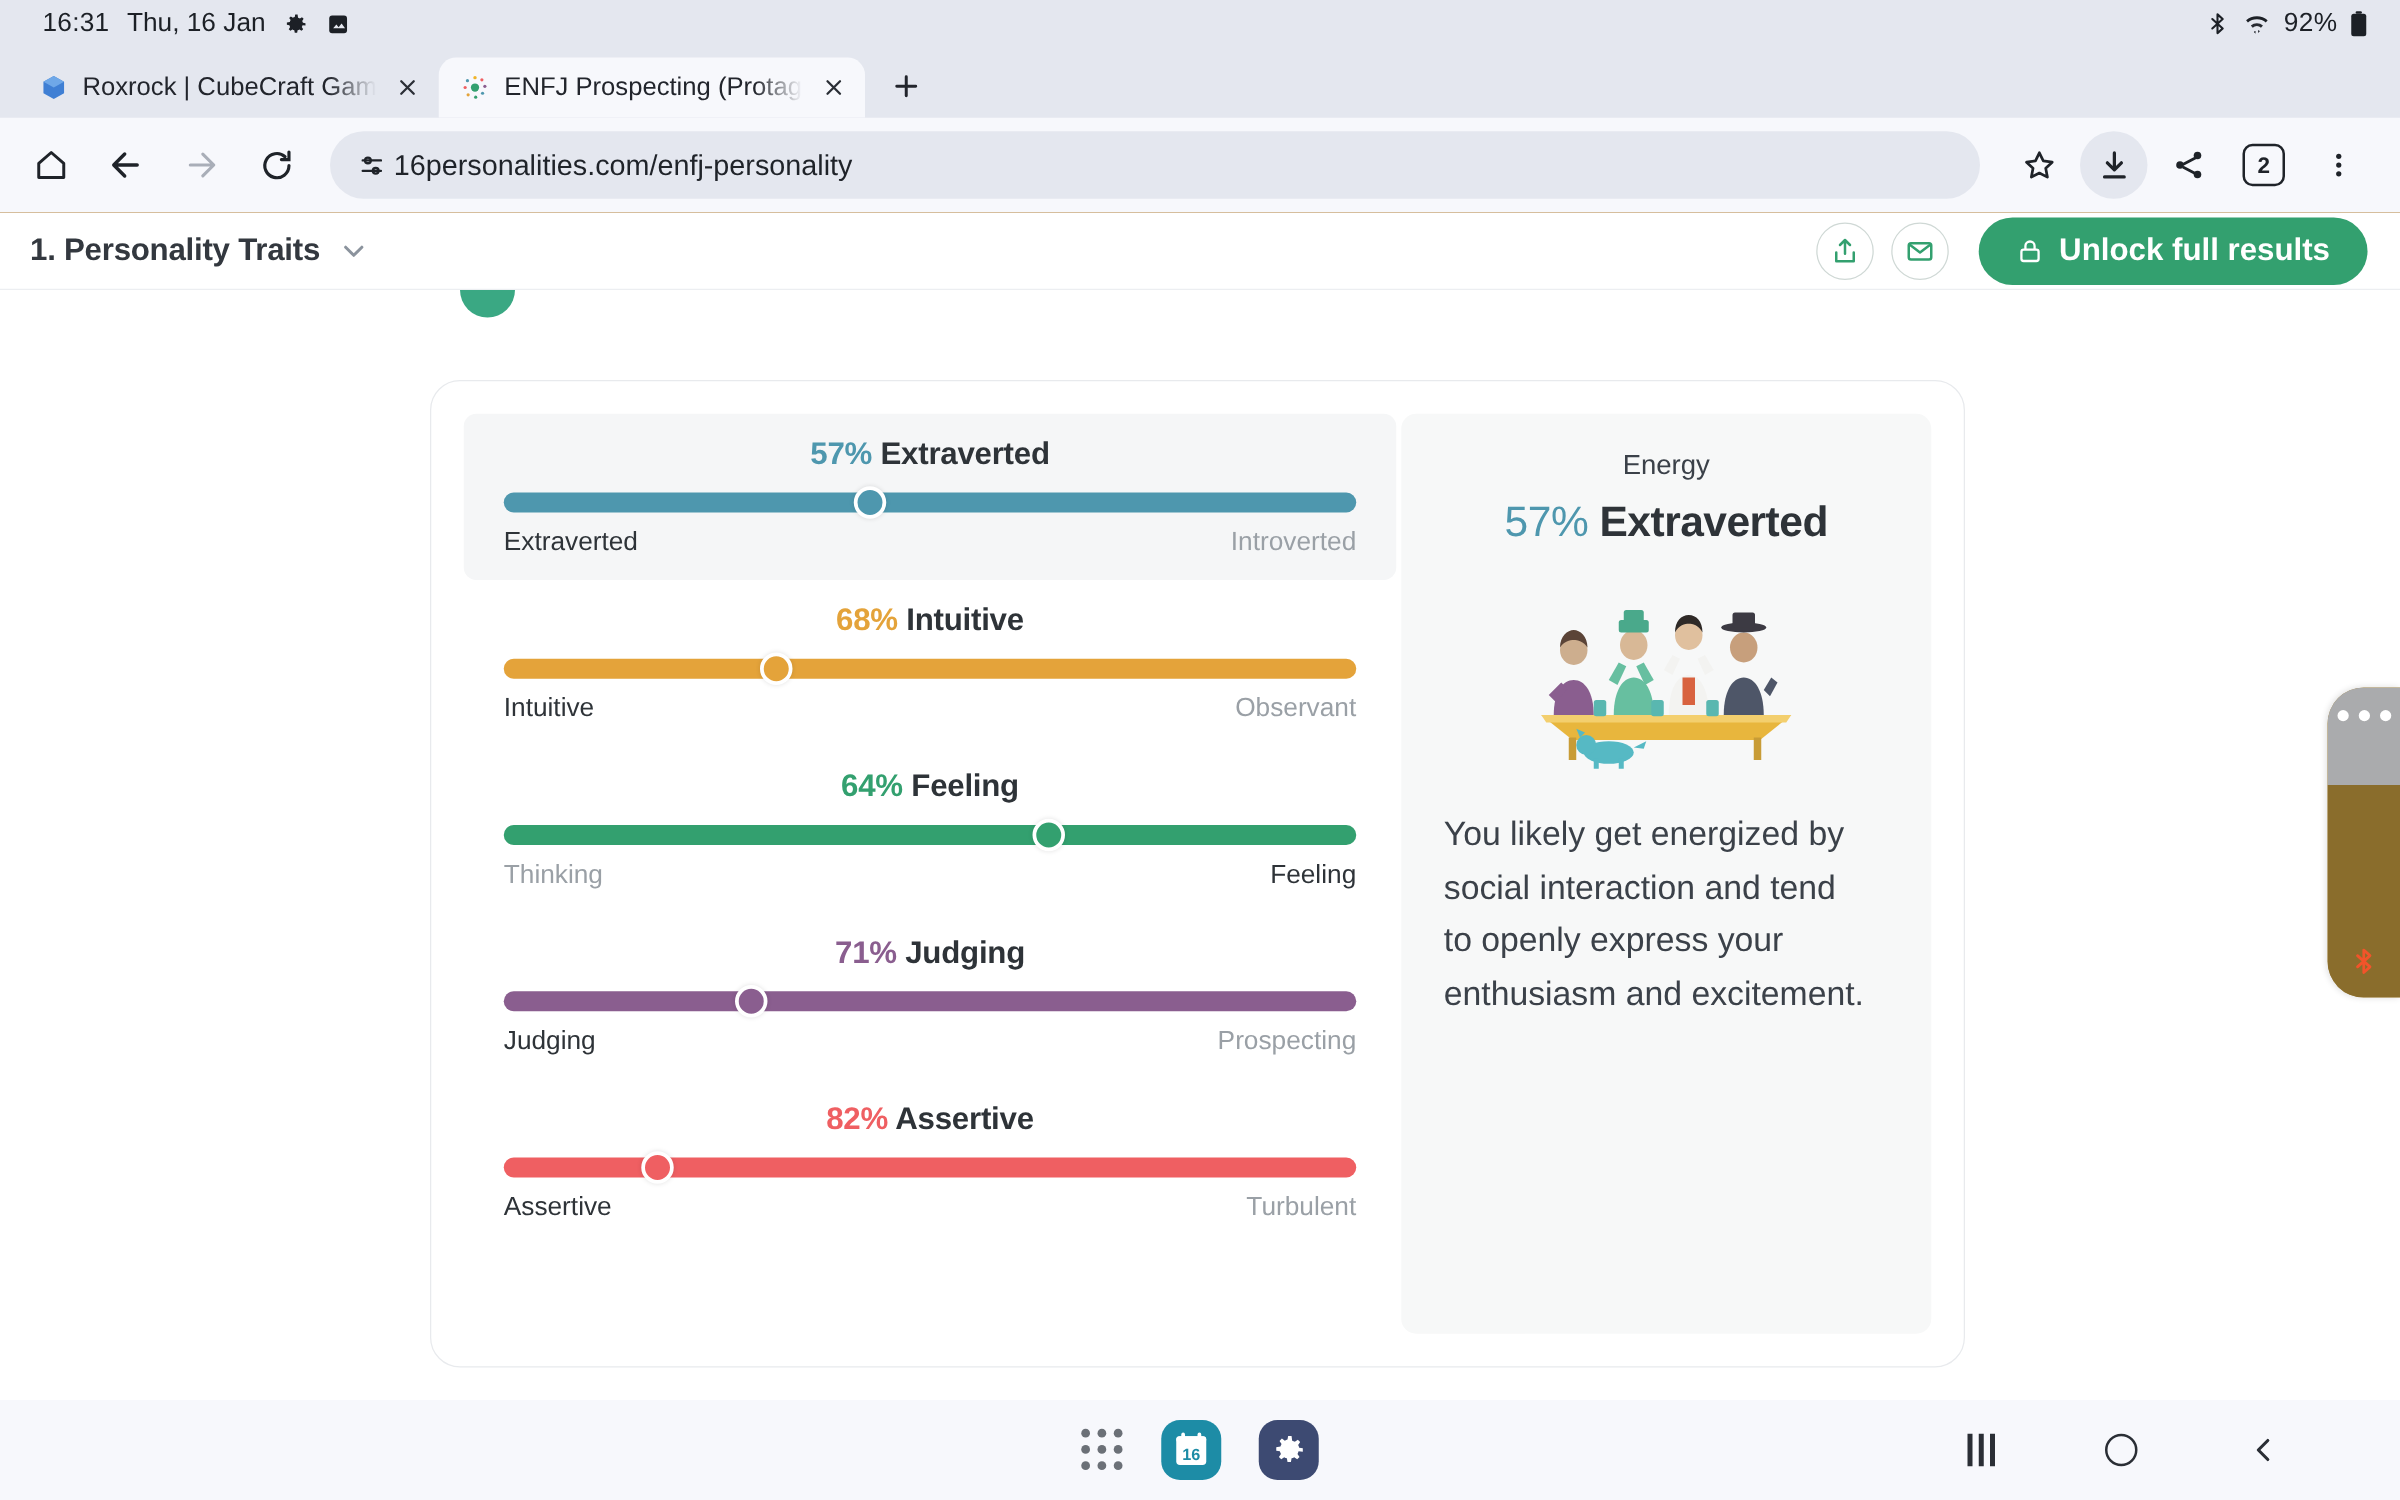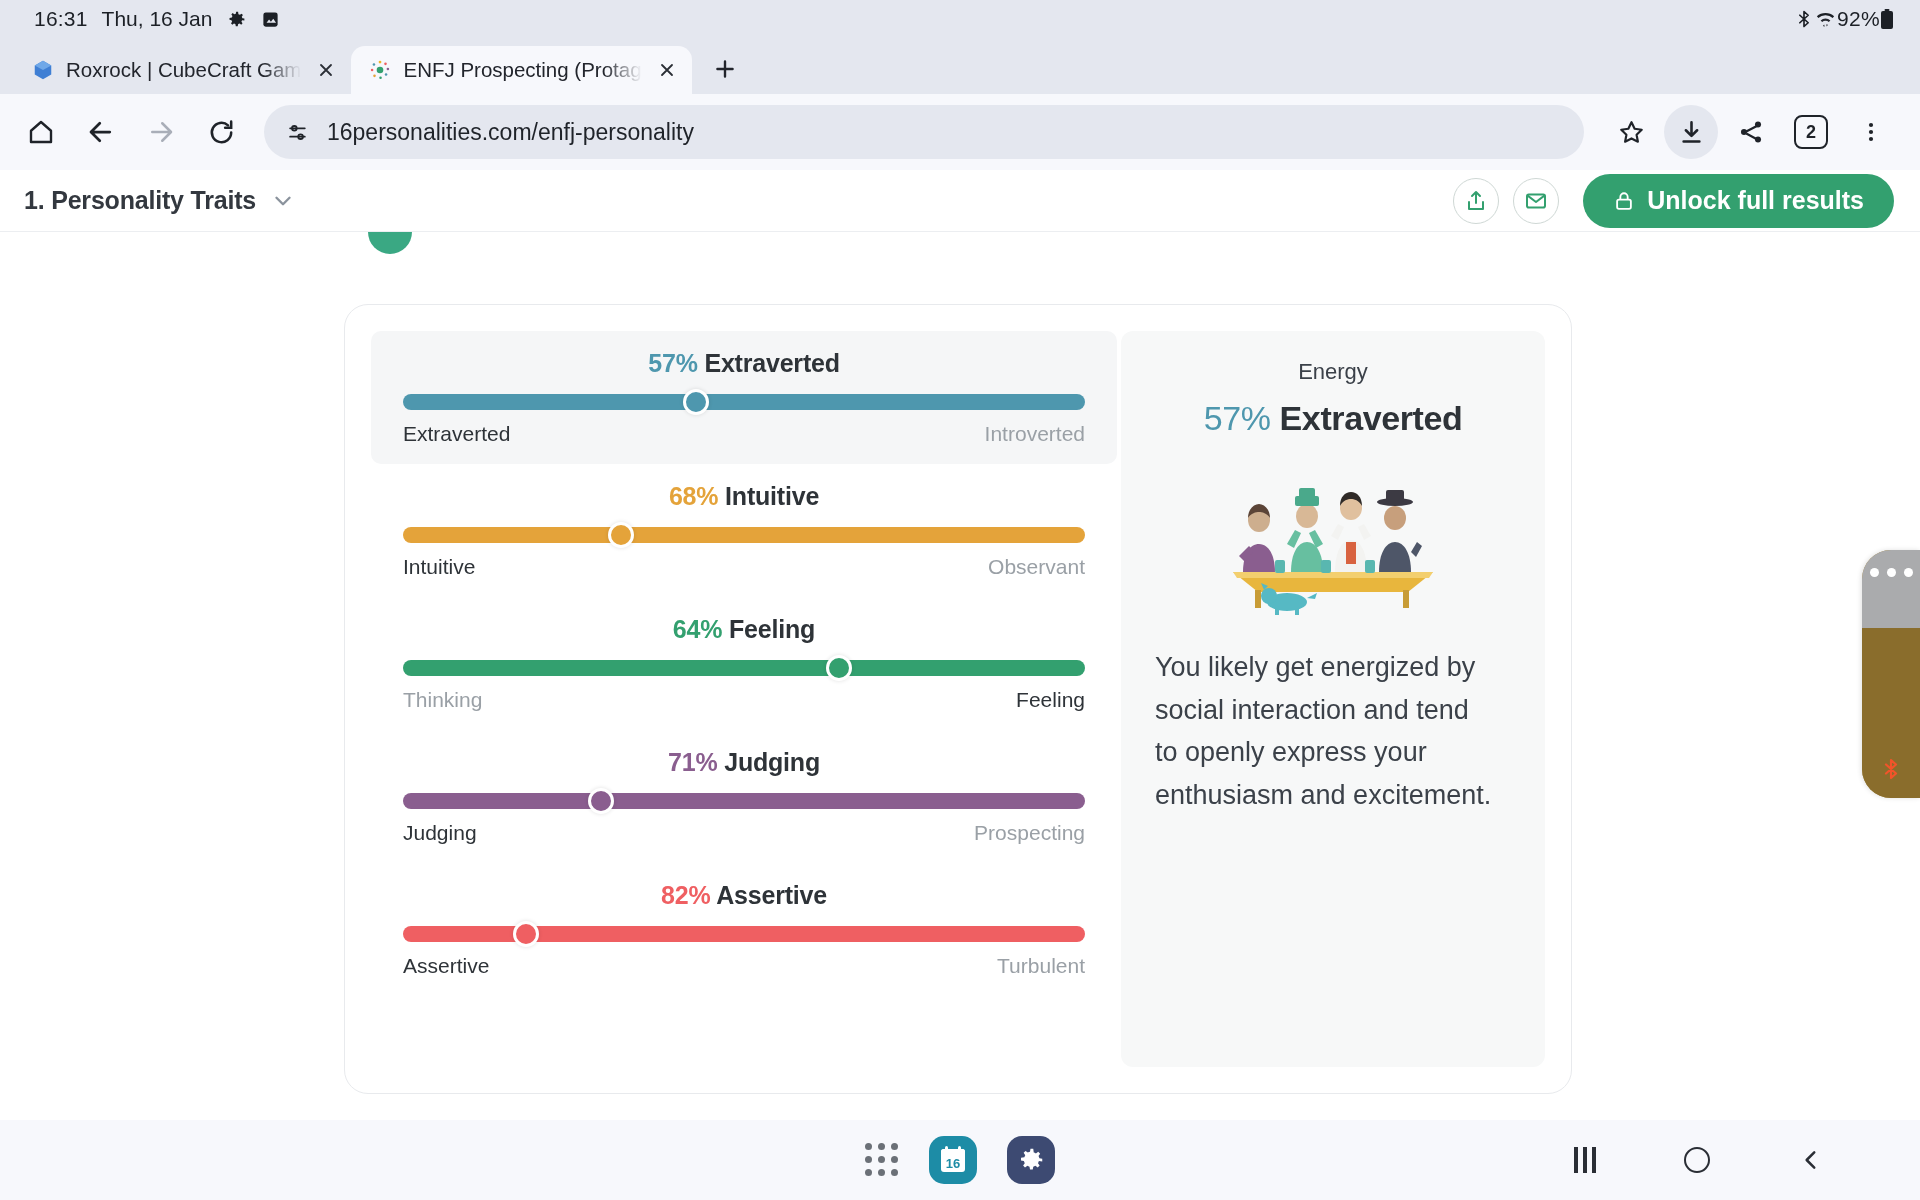--- a/index.html
+++ b/index.html
@@ -17,21 +17,21 @@
     display: flex;
     align-items: center;
     padding: 0 26px 0 34px;
     color: #1c2026;
     font-size: 21px;
   }
   .sb-left { display: flex; align-items: center; gap: 14px; }
   .sb-time { font-weight: 500; letter-spacing: .2px; }
   .sb-date { font-weight: 400; }
   .sb-spacer { flex: 1; }
-  .sb-right { display: flex; align-items: center; }
+  .sb-right { display: flex; align-items: center; gap: 10px; }
   .sb-pct { font-size: 21px; font-weight: 500; letter-spacing: .3px; }
   .ic { display: inline-flex; align-items: center; justify-content: center; }
 
   
   .tabstrip {
     height: 56px;
     background: #e4e7ef;
     display: flex;
     align-items: flex-end;
     padding-left: 14px;
@@ -91,21 +91,21 @@
     background: #e4e7ef;
     border-radius: 27px;
   }
   .omnibox {
     flex: 1;
     height: 54px;
     background: #e4e7ef;
     border-radius: 27px;
     display: flex;
     align-items: center;
-    gap: 16px;
+    gap: 4px;
     padding: 4px 22px;
     margin: 0 14px 0 10px;
     text-align: center;
   }
   .omni-url {
     font-size: 23px;
     color: #1f2329;
     white-space: nowrap;
     overflow: hidden;
   }

